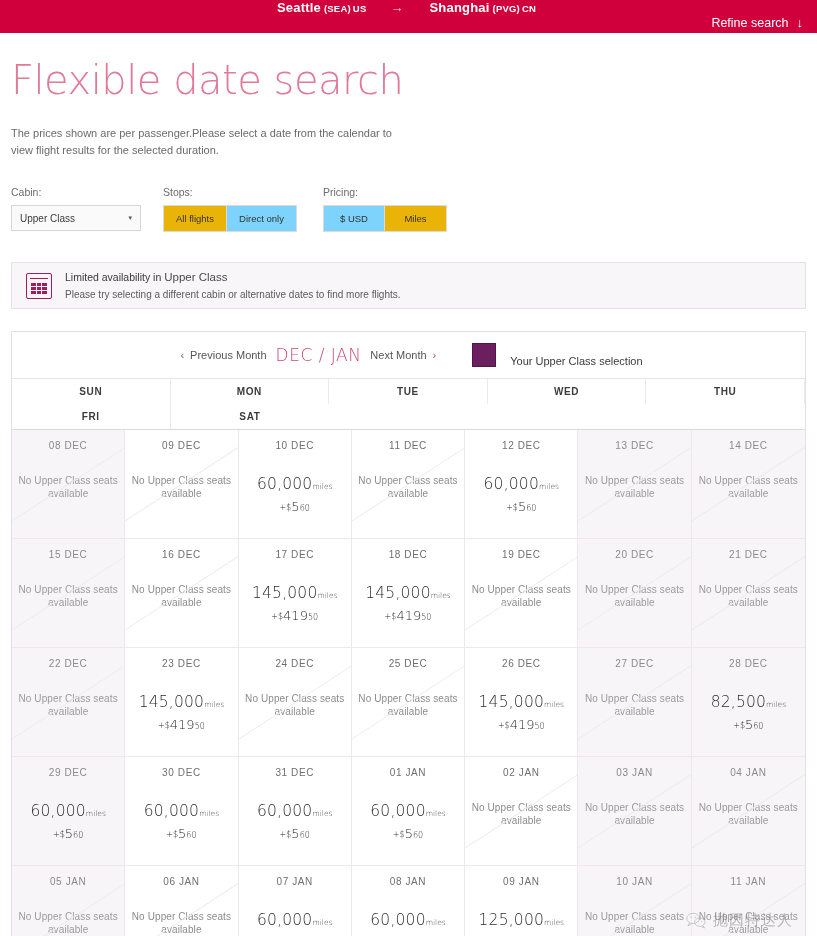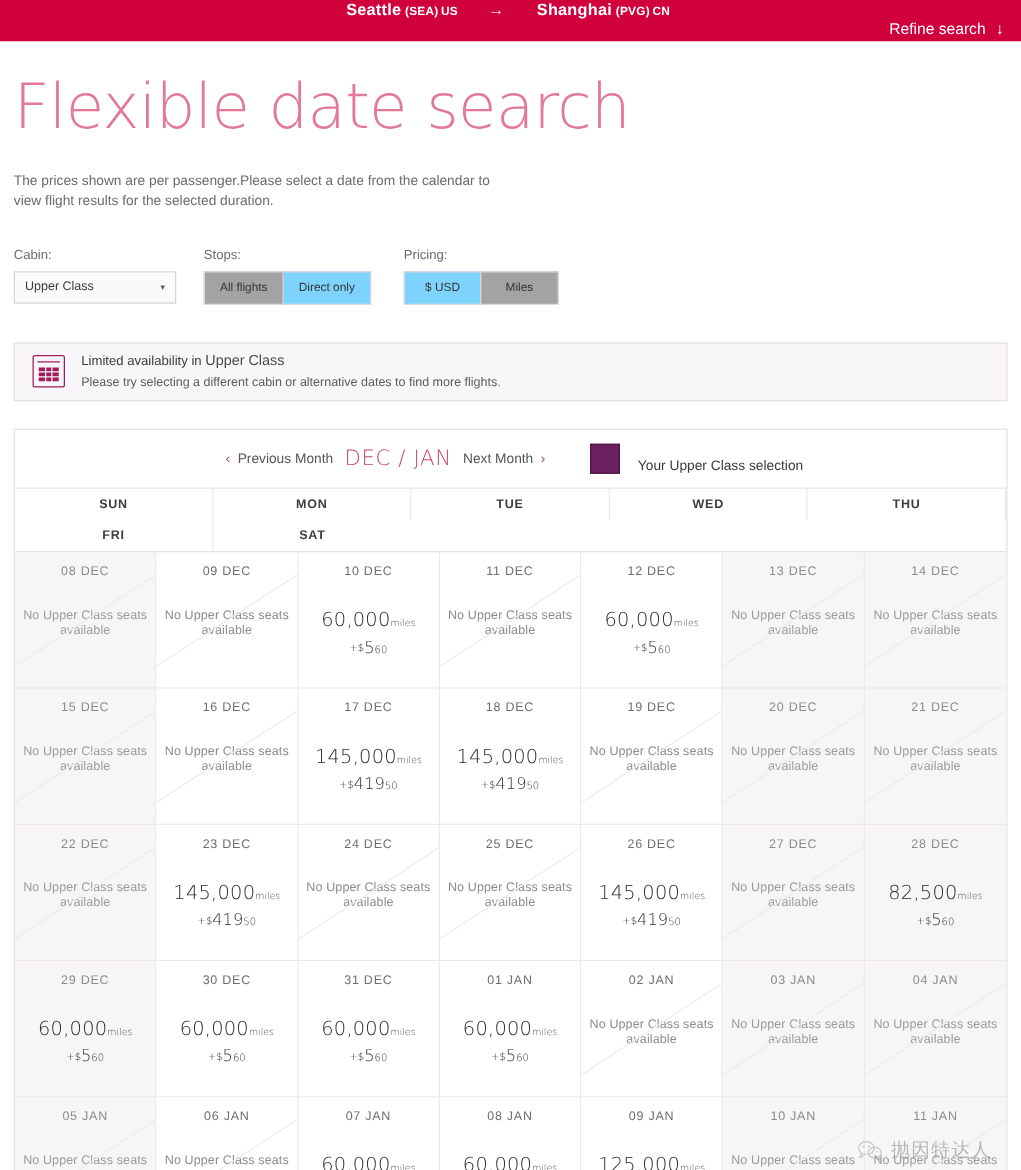--- a/index.html
+++ b/index.html
@@ -32,21 +32,21 @@
     margin-left: auto;
     font-size: 12.5px; font-weight: normal;
     display: flex; align-items: center; gap: 8px;
     cursor: pointer;
   }
   .refine .dn { font-size: 13px; }
 
   
   .page-wrap { padding: 0 11px; }
   .big-title {
-    font-size: 50px;
+    font-size: 40px;
     font-weight: 300;
     color: #e27a96;
     margin: 24px 0 0 0;
     letter-spacing: -0.5px;
     line-height: 1.15;
     font-family: "DejaVu Sans", sans-serif;
   }
   .blurb {
     font-size: 11px;
     color: #6b6b6b;
@@ -78,21 +78,21 @@
   }
   .select-box .caret {
     margin-left: auto;
     font-size: 7px;
     color: #555;
   }
   .btn-grp { display: flex; }
   .tbtn {
     height: 27px;
     border: 1px solid #ddd9dd;
-    background: #a3a3a3;
+    background: #eab308;
     font-size: 9.5px;
     color: #333;
     display: flex; align-items: center; justify-content: center;
     padding: 0 12px;
     min-width: 62px;
     cursor: pointer;
   }
   .tbtn + .tbtn { border-left: none; }
   .tbtn.active { background: #7dd3fc; }
 

